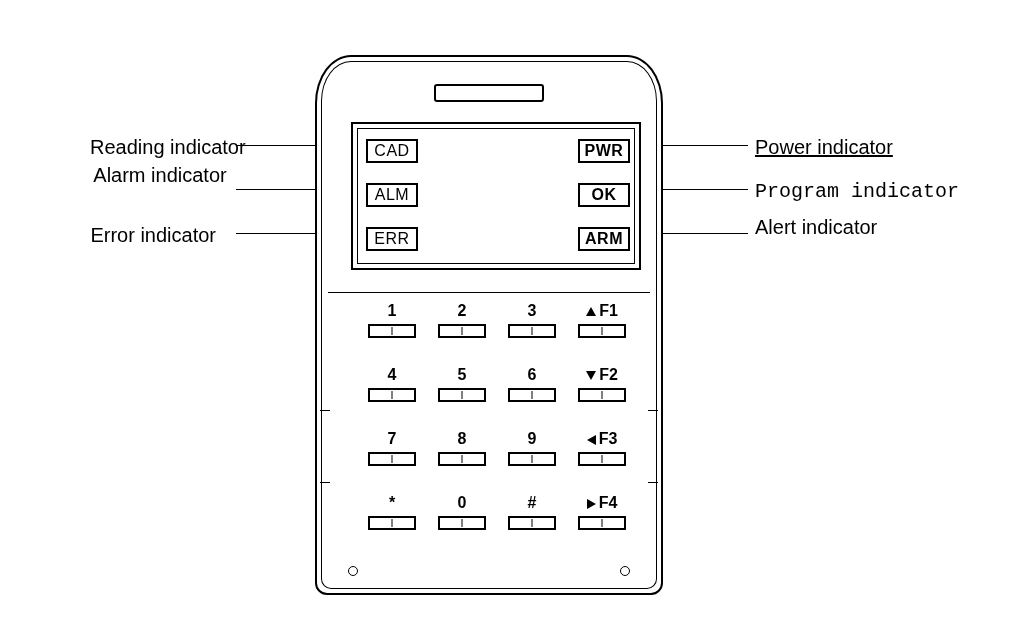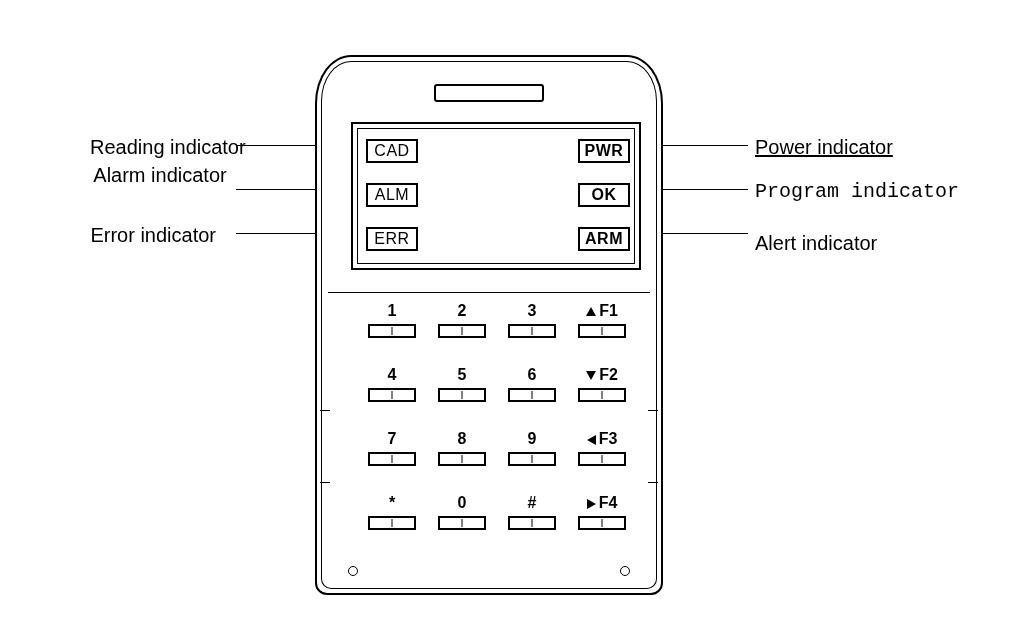--- a/index.html
+++ b/index.html
@@ -182,21 +182,21 @@
 <body>
 
 <div class="stage">
 
   <div class="callout" style="left:90px; top:136px; text-align:right; width:140px;">Reading indicator</div>
   <div class="callout" style="left:90px; top:164px; text-align:center; width:140px;">Alarm indicator</div>
   <div class="callout" style="left:76px; top:224px; text-align:right; width:140px;">Error indicator</div>
 
   <div class="callout" style="left:755px; top:136px;text-decoration:underline;">Power indicator</div>
   <div class="callout" style="left:755px; top:180px;font-family:Liberation Mono, monospace;">Program indicator</div>
-  <div class="callout" style="left:755px; top:232px;">Alert indicator</div>
+  <div class="callout" style="left:755px; top:216px;">Alert indicator</div>
 
   <div class="leader" style="left:236px; top:145px; width:120px;"></div>
   <div class="leader" style="left:236px; top:189px; width:120px;"></div>
   <div class="leader" style="left:236px; top:233px; width:120px;"></div>
 
   <div class="leader" style="left:623px; top:145px; width:125px;"></div>
   <div class="leader" style="left:623px; top:189px; width:125px;"></div>
   <div class="leader" style="left:623px; top:233px; width:125px;"></div>
 
   <div class="device">

